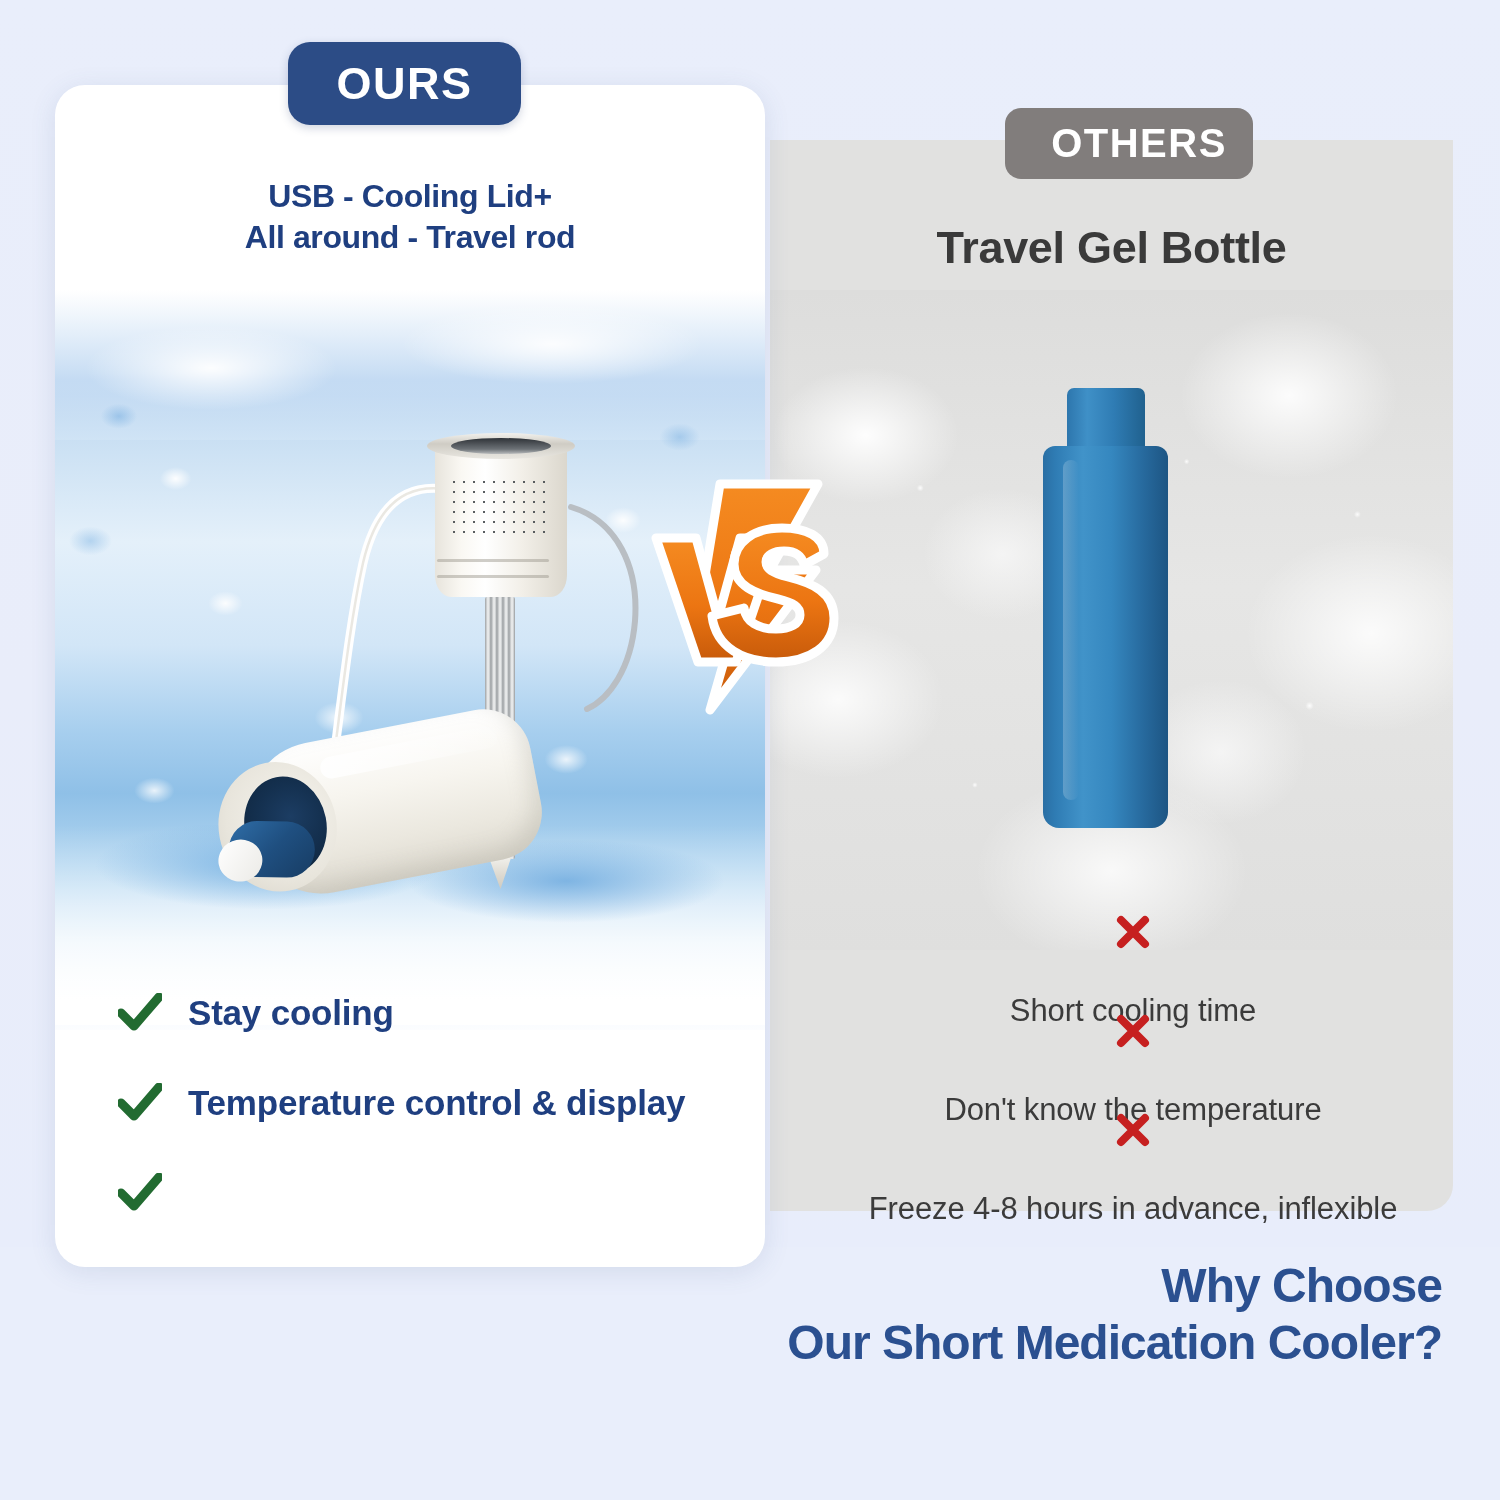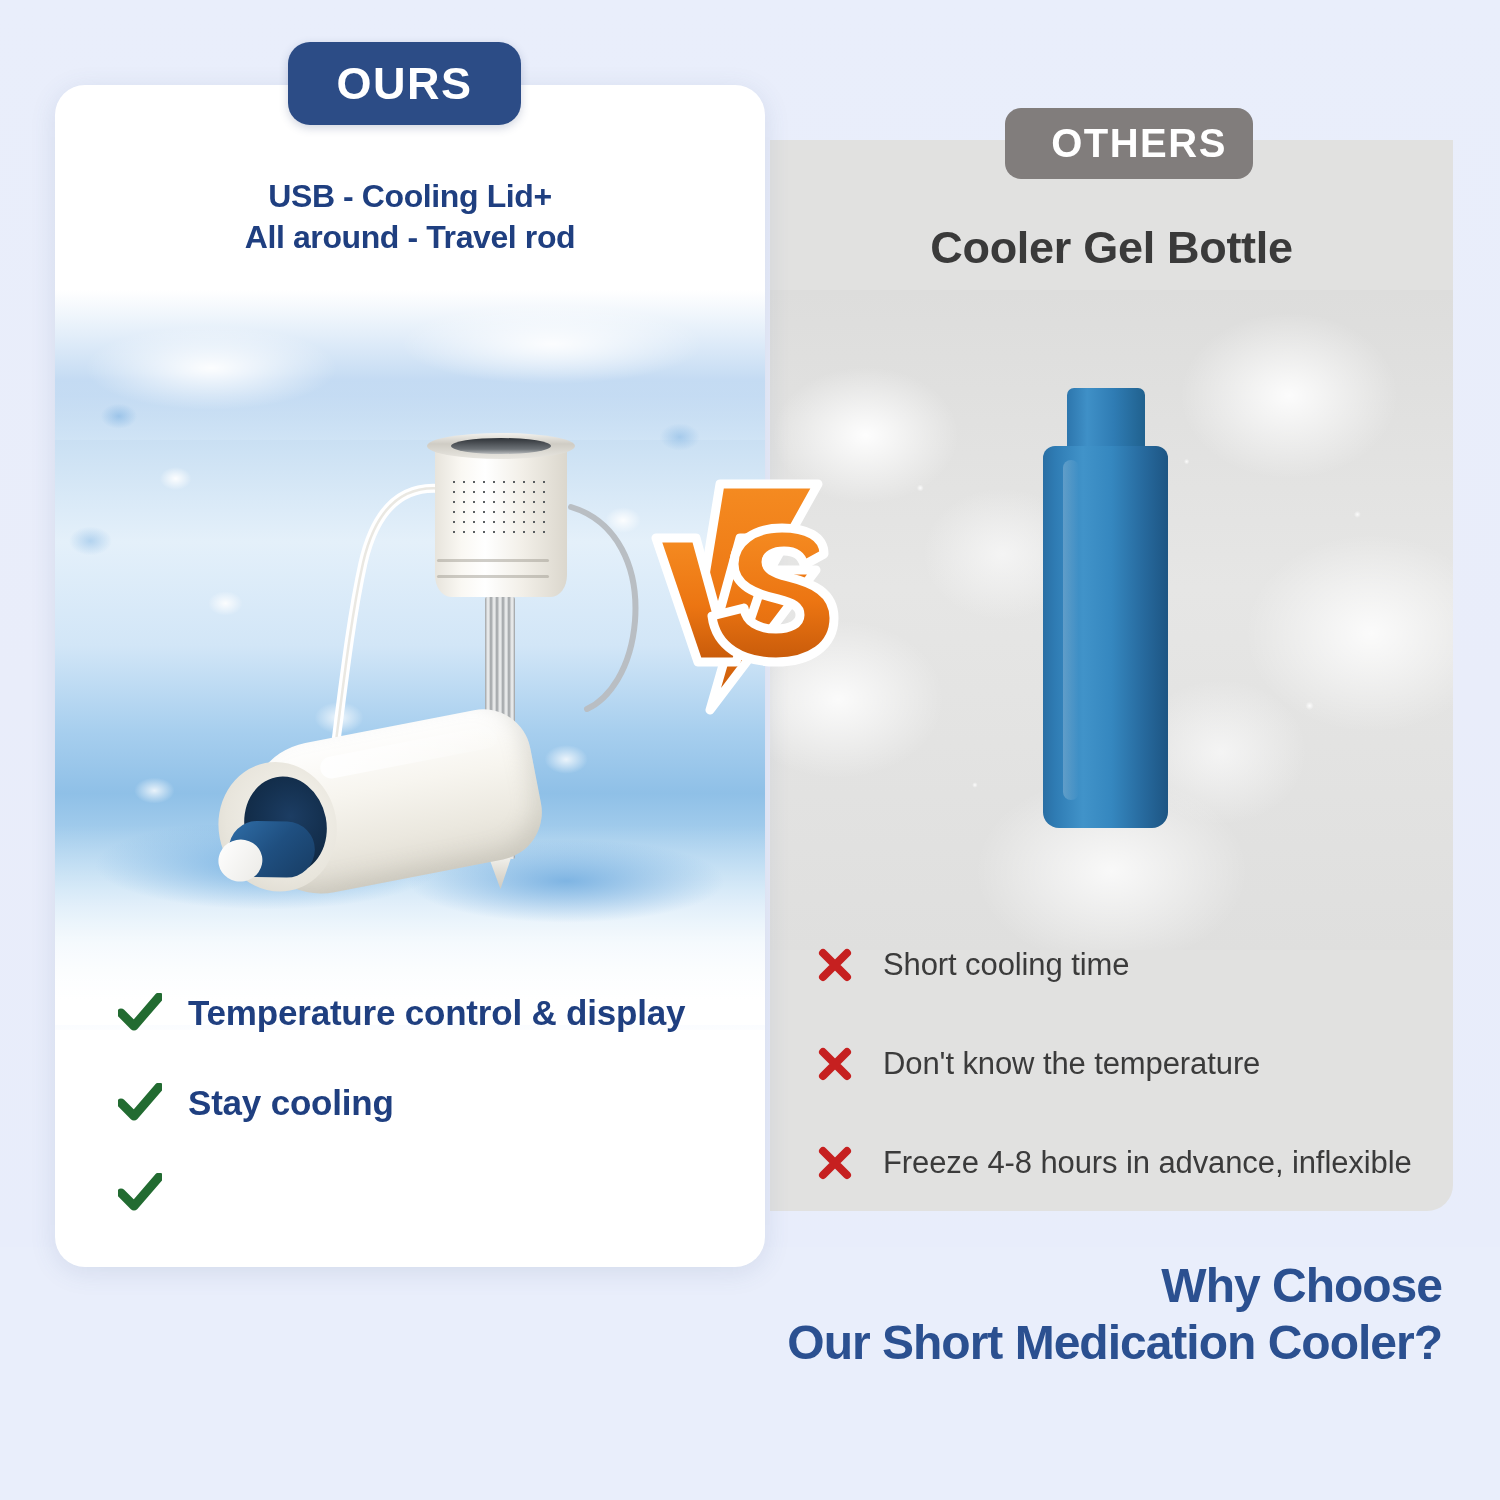--- a/index.html
+++ b/index.html
@@ -416,21 +416,22 @@
   .cons-list {
     position: absolute;
     left: 818px;
     top: 915px;
     width: 630px;
   }
   .con-row {
     display: flex;
     align-items: center;
     height: 99px;
-    gap: 31px;
+    gap: 44px;
+    flex-direction: column;
   }
   .x-icon { width: 34px; height: 34px; flex: 0 0 34px; }
   .con-text {
     color: #3b3b3b;
     font-size: 31px;
     font-weight: normal;
     letter-spacing: -0.1px;
   }
 
   
@@ -541,38 +542,38 @@
   </div>
   <div class="badge badge-others">
     <span>OTHERS</span>
   </div>
 
   <div class="ours-heading">
     <div>USB - Cooling Lid+</div>
     <div>All around - Travel rod</div>
   </div>
 
-  <div class="others-heading">Cooler Gel Bottle</div>
+  <div class="others-heading">Travel Gel Bottle</div>
 
   <div class="pros-list">
     <div class="pro-row">
       <span class="check-icon">
         <svg width="44" height="40" viewBox="0 0 44 40">
             <path d="M3 20 L16 33 L41 4" stroke="#226b31" stroke-width="9" fill="none" stroke-linecap="round" stroke-linejoin="round"></path>
           </svg>
       </span>
-      <span class="pro-text">Temperature control &amp; display</span>
+      <span class="pro-text">Stay cooling</span>
     </div>
     <div class="pro-row">
       <span class="check-icon">
         <svg width="44" height="40" viewBox="0 0 44 40">
             <path d="M3 20 L16 33 L41 4" stroke="#226b31" stroke-width="9" fill="none" stroke-linecap="round" stroke-linejoin="round"></path>
           </svg>
       </span>
-      <span class="pro-text">Stay cooling</span>
+      <span class="pro-text">Temperature control &amp; display</span>
     </div>
     <div class="pro-row">
       <span class="check-icon">
         <svg width="44" height="40" viewBox="0 0 44 40">
             <path d="M3 20 L16 33 L41 4" stroke="#226b31" stroke-width="9" fill="none" stroke-linecap="round" stroke-linejoin="round"></path>
           </svg>
       </span>
     </div>
   </div>
 

